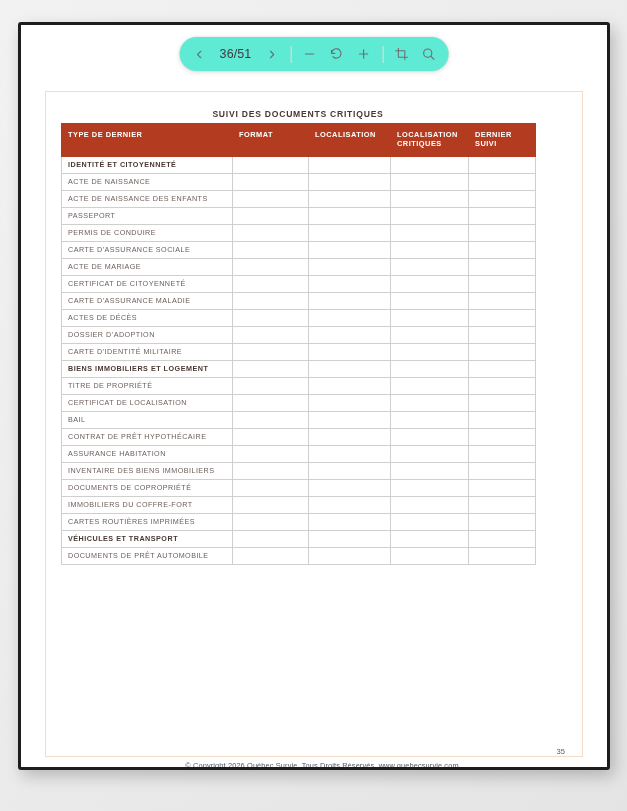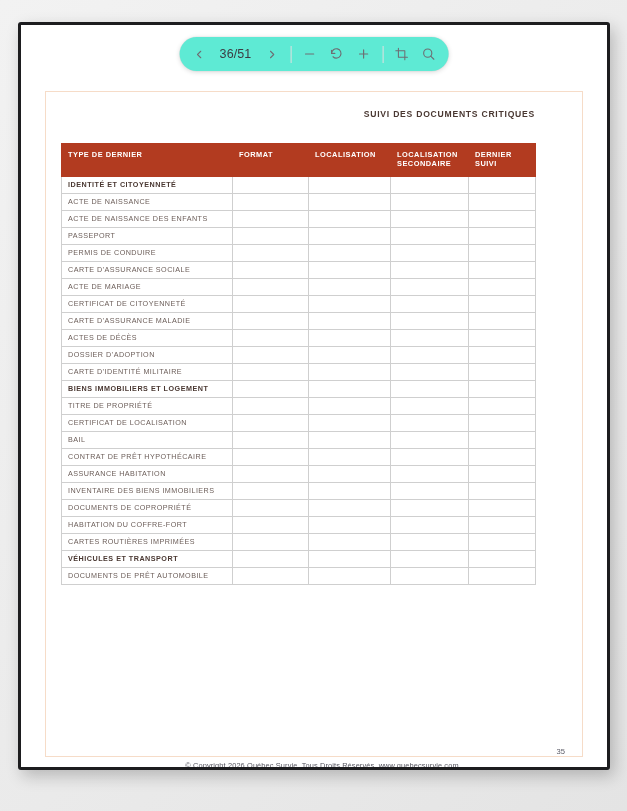--- a/index.html
+++ b/index.html
@@ -98,26 +98,26 @@
   }
 
   #sheet-content {
     position: absolute;
     left: 40px;
     top: 84px;
     width: 474px;
   }
 
   #doc-title {
-    text-align: right;
+    text-align: center;
     font-size: 8.6px;
     font-weight: bold;
     letter-spacing: 0.75px;
     color: #4a3832;
-    margin-bottom: 24px;
+    margin-bottom: 4px;
   }
 
   
   table#critical-docs-table {
     width: 474px;
     border-collapse: collapse;
     table-layout: fixed;
   }
   table#critical-docs-table th {
     background: #b23b20;
@@ -188,21 +188,21 @@
           <col style="width:76px">
           <col style="width:82px">
           <col style="width:78px">
           <col style="width:67px">
         </colgroup>
         <thead>
           <tr>
             <th>TYPE DE DERNIER</th>
             <th>FORMAT</th>
             <th>LOCALISATION</th>
-            <th>LOCALISATION SECONDAIRE</th>
+            <th>LOCALISATION CRITIQUES</th>
             <th>DERNIER SUIVI</th>
           </tr>
         </thead>
         <tbody id="table-body">
             <tr class="section-row ">
               <td class="cell-label">IDENTITÉ ET CITOYENNETÉ</td>
               <td></td>
               <td></td>
               <td></td>
               <td></td>
@@ -334,21 +334,21 @@
               <td></td>
             </tr>
             <tr class="tall">
               <td class="cell-label">DOCUMENTS DE COPROPRIÉTÉ</td>
               <td></td>
               <td></td>
               <td></td>
               <td></td>
             </tr>
             <tr class="tall">
-              <td class="cell-label">HABITATION DU COFFRE-FORT</td>
+              <td class="cell-label">IMMOBILIERS DU COFFRE-FORT</td>
               <td></td>
               <td></td>
               <td></td>
               <td></td>
             </tr>
             <tr class="tall">
               <td class="cell-label">CARTES ROUTIÈRES IMPRIMÉES</td>
               <td></td>
               <td></td>
               <td></td>

